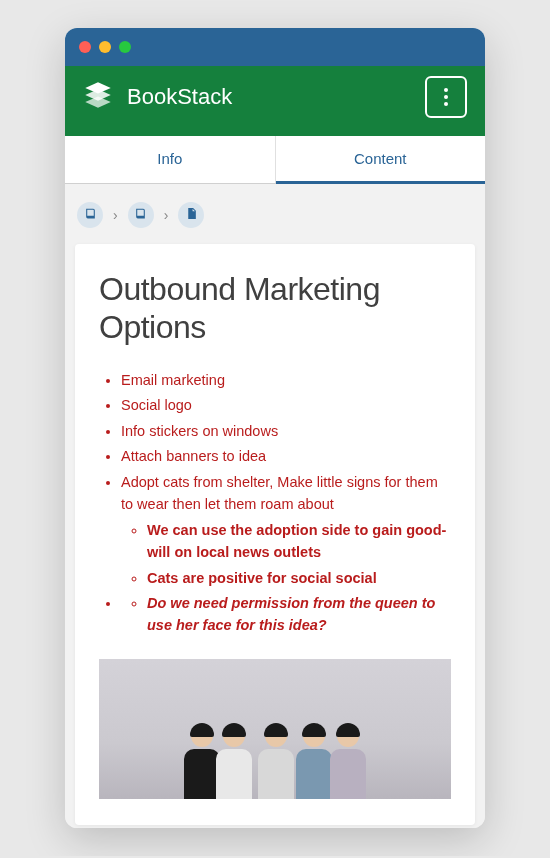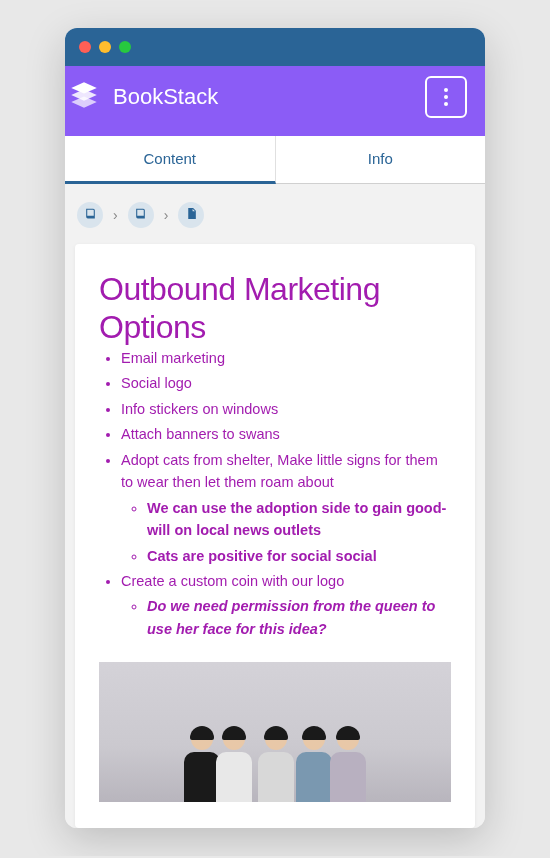--- a/index.html
+++ b/index.html
@@ -30,22 +30,22 @@
     }
     .traffic-light {
       width: 12px;
       height: 12px;
       border-radius: 50%;
     }
     .tl-red { background: #ff5f56; }
     .tl-yellow { background: #ffbd2e; }
     .tl-green { background: #27c93f; }
     .appbar {
-      background: #8b5cf6;
-      padding: 10px 18px 18px 2px;
+      background: #15803d;
+      padding: 10px 18px 18px 16px;
       display: flex;
       align-items: center;
       justify-content: space-between;
     }
     .brand {
       display: flex;
       align-items: center;
       gap: 12px;
       color: #fff;
     }
@@ -123,28 +123,29 @@
     .card {
       background: #fff;
       margin: 6px 10px 12px 10px;
       border-radius: 4px;
       box-shadow: 0 1px 4px rgba(0,0,0,0.06);
       padding: 26px 24px;
     }
     .page-title {
       font-size: 32px;
       font-weight: 400;
-      color: #a21caf;
+      color: #404040;
       line-height: 1.2;
+      margin-bottom: 22px;
       letter-spacing: -0.5px;
     }
     .bullets {
       list-style: disc;
       padding-left: 22px;
-      color: #a21caf;
+      color: #b91c1c;
       font-size: 14.5px;
       line-height: 1.55;
     }
     .bullets li { margin-bottom: 3px; }
     .sub-bullets {
       list-style: circle;
       padding-left: 26px;
       margin-top: 3px;
       font-weight: bold;
     }
@@ -227,22 +228,22 @@
     <div class="menu-button">
       <div class="menu-dots">
         <span></span>
           <span></span>
           <span></span>
       </div>
     </div>
   </div>
 
   <div class="tabs">
+    <div class="tab">Info</div>
     <div class="tab active">Content</div>
-    <div class="tab">Info</div>
   </div>
 
   <div class="content-area">
     <div class="breadcrumb">
       <div class="crumb-icon">
         <span>
           <svg viewBox="0 0 24 24" fill="#2a6496">
               <path d="M4 3h13a3 3 0 0 1 3 3v15H7a3 3 0 0 1-3-3V3zm2 2v11h12V6a1 1 0 0 0-1-1H6z"></path>
             </svg>
         </span>
@@ -264,30 +265,29 @@
         </span>
       </div>
     </div>
 
     <div class="card">
       <h1 class="page-title">Outbound Marketing Options</h1>
       <ul class="bullets">
         <li>Email marketing</li>
         <li>Social logo</li>
         <li>Info stickers on windows</li>
-        <li>Attach banners to swans</li>
+        <li>Attach banners to idea</li>
         <li>
           <span>Adopt cats from shelter, Make little signs for them to wear then let them roam about</span>
           <ul class="sub-bullets">
             <li>We can use the adoption side to gain good-will on local news outlets</li>
             <li>Cats are positive for social social</li>
           </ul>
         </li>
         <li>
-          <span>Create a custom coin with our logo</span>
           <ul class="sub-bullets">
             <li class="italic">Do we need permission from the queen to use her face for this idea?</li>
           </ul>
         </li>
       </ul>
 
       <div class="image-placeholder">
         <div class="people">
           <div class="person p1">
               <div class="hair"></div>

